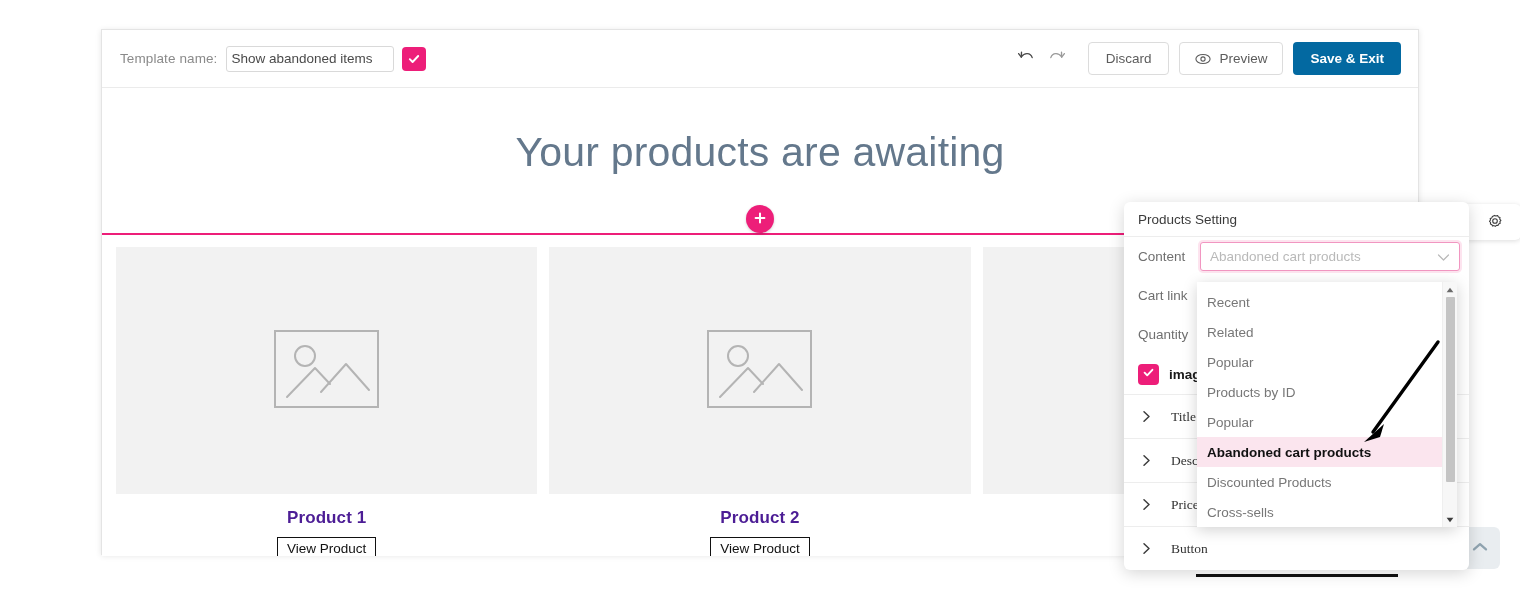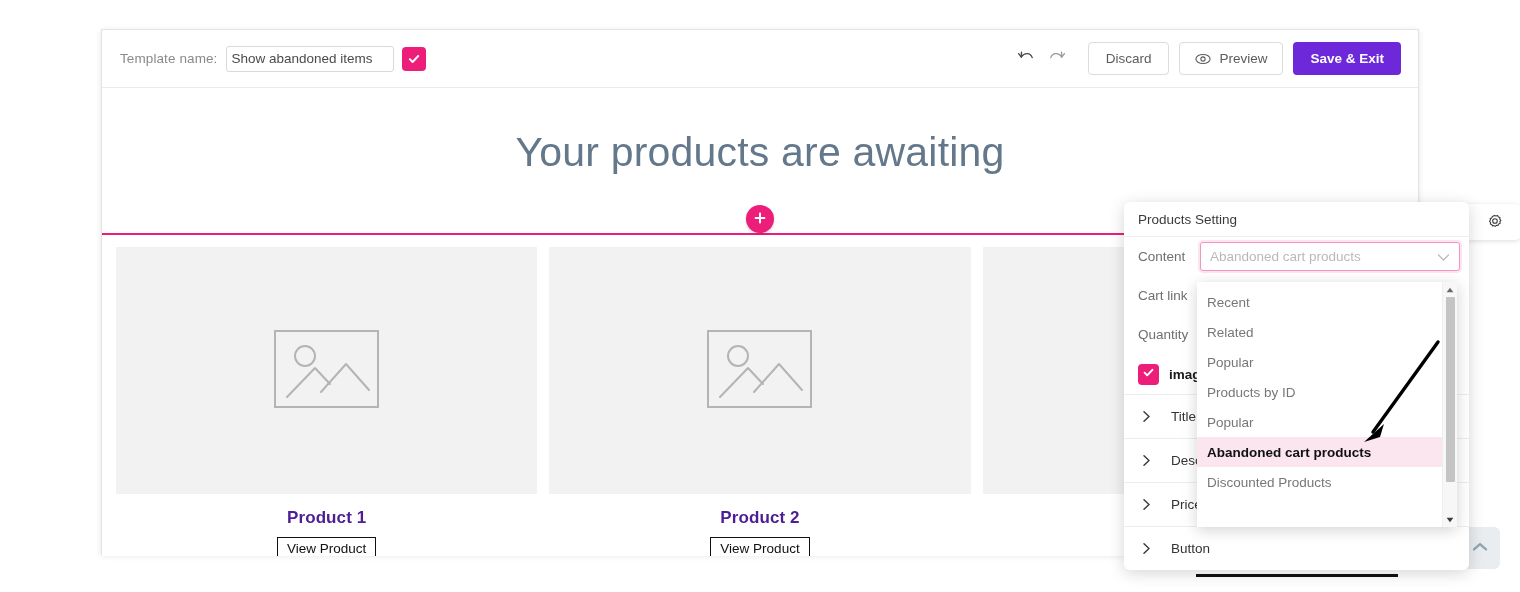--- a/index.html
+++ b/index.html
@@ -102,21 +102,21 @@
     align-items: center;
     justify-content: center;
     margin-right: 10px;
   }
   #preview-button { padding: 0 15px; }
   #preview-button .eye { margin-right: 8px; display: flex; }
   #save-exit-button {
     height: 33px;
     border: none;
     border-radius: 4px;
-    background: #6d28d9;
+    background: #0369a1;
     color: #fff;
     font-size: 13.5px;
     font-weight: bold;
     padding: 0 17px;
     margin-right: 0;
     cursor: pointer;
     font-family: "Liberation Sans", sans-serif;
     display: flex; align-items: center;
   }
 
@@ -347,20 +347,21 @@
     width: 13px;
     flex: none;
     display: flex;
     align-items: center;
   }
   .accordion-label {
     margin-left: 16px;
     font-size: 13.5px;
     color: #333;
     white-space: nowrap;
+    font-family: Liberation Serif, serif;
   }
 
   
   #content-dropdown {
     position: absolute;
     left: 1095px;
     top: 252px;
     width: 260px;
     height: 245px;
     background: #fff;
@@ -637,20 +638,21 @@
 
   <div id="content-dropdown">
     <div id="dropdown-options">
       <div class="dropdown-option">Recent</div>
       <div class="dropdown-option">Related</div>
       <div class="dropdown-option">Popular</div>
       <div class="dropdown-option">Products by ID</div>
       <div class="dropdown-option">Popular</div>
       <div class="dropdown-option selected">Abandoned cart products</div>
       <div class="dropdown-option">Discounted Products</div>
+      <div class="dropdown-option">Cross-sells</div>
     </div>
     <div id="dropdown-scrollbar">
       <div id="scroll-up-arrow">
         <svg width="8" height="6" viewBox="0 0 8 6">
             <path d="M4 0.8 L7.4 5.2 L0.6 5.2 Z" fill="#6a6a6a"></path>
           </svg>
       </div>
       <div id="scroll-thumb"></div>
       <div id="scroll-down-arrow">
         <svg width="8" height="6" viewBox="0 0 8 6">

